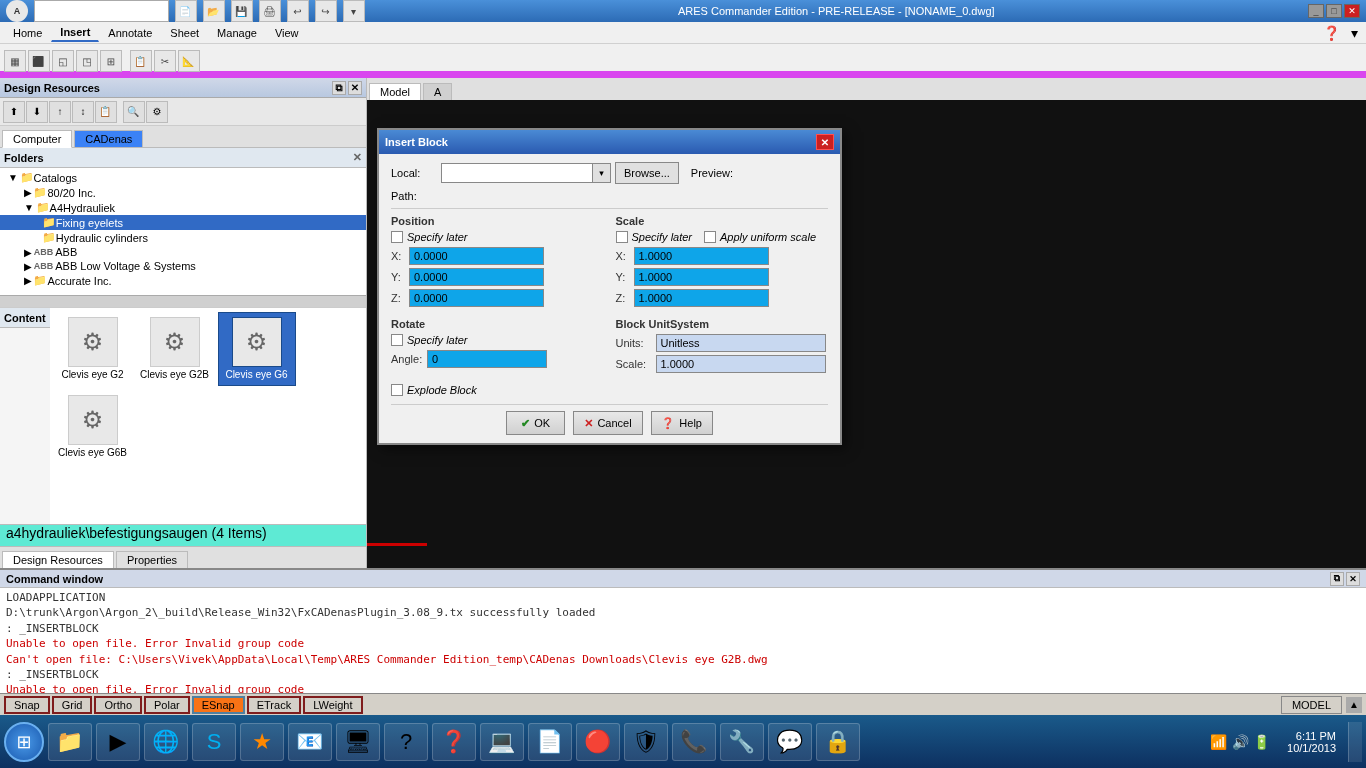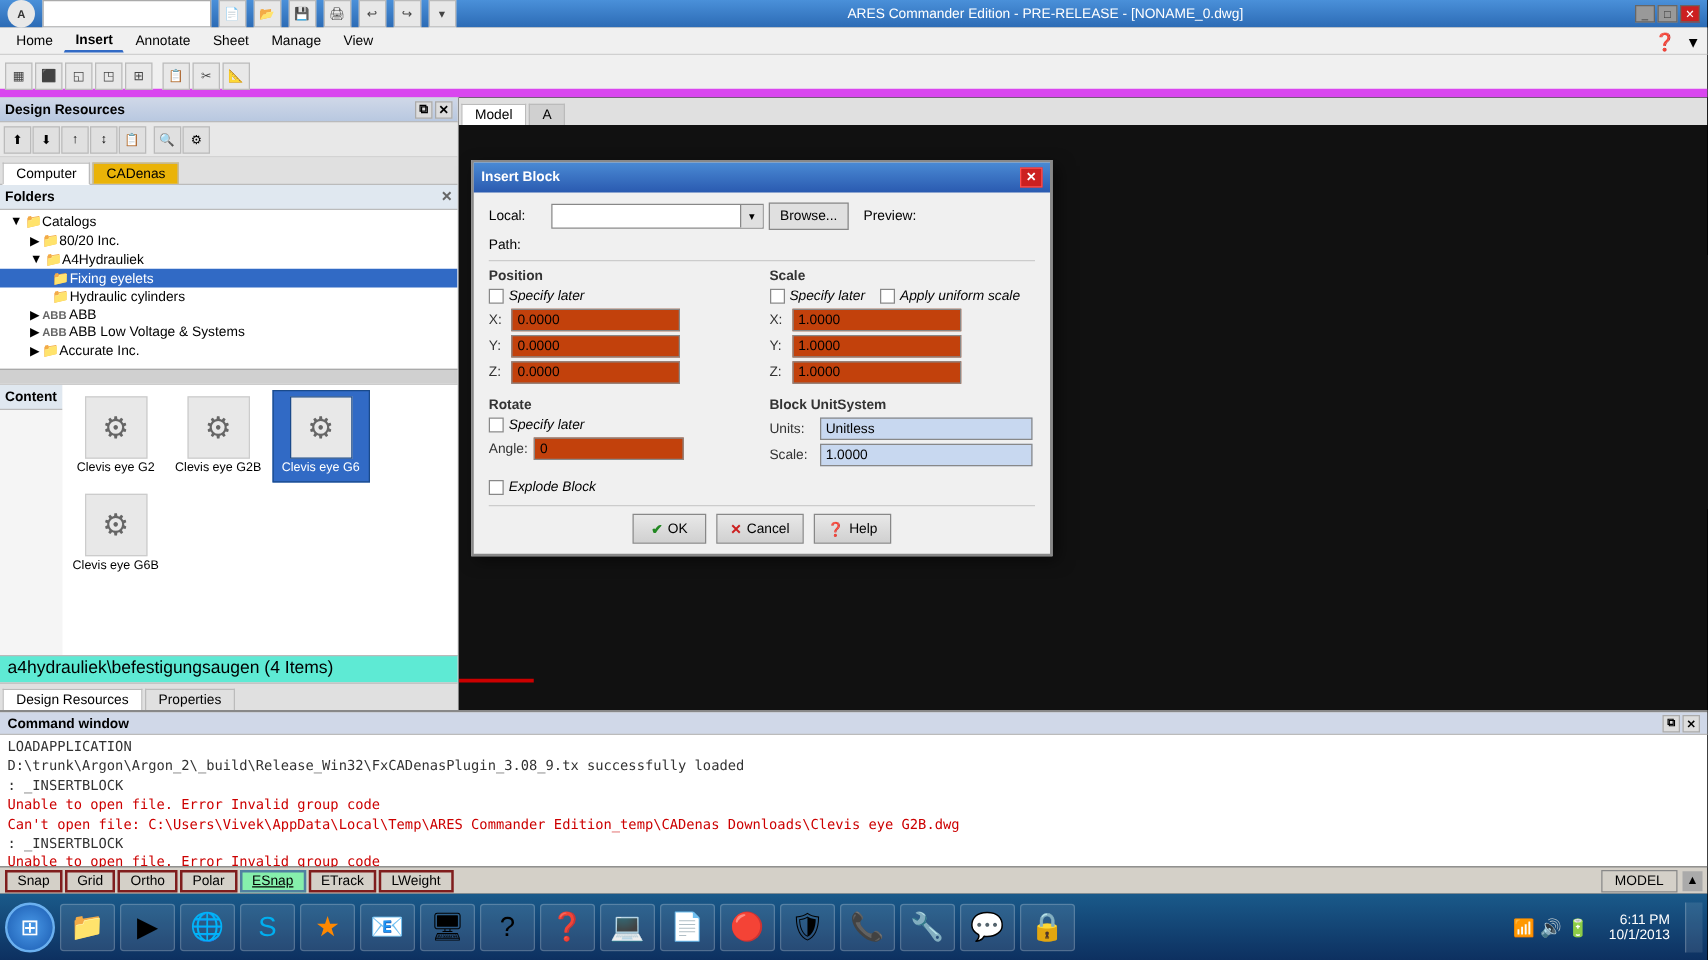--- a/index.html
+++ b/index.html
@@ -78,21 +78,21 @@
       display: flex; align-items: center; justify-content: center; font-size: 10px; cursor: pointer;
     }
 
     
     .panel-tabs {
       height: 22px; background: #e0e0e0; display: flex; align-items: flex-end;
       padding: 0 2px; border-bottom: 1px solid #bbb;
     }
     .panel-tab {
       padding: 2px 10px; font-size: 11px; cursor: pointer; border: 1px solid #bbb;
-      border-bottom: none; background: #eab308; margin-right: 2px;
+      border-bottom: none; background: #3b82f6; margin-right: 2px;
     }
     .panel-tab.active { background: white; border-bottom: 1px solid white; margin-bottom: -1px; }
 
     
     .folders-section {
       height: 160px; border-bottom: 1px solid #ccc; display: flex; flex-direction: column;
     }
     .section-header {
       height: 20px; background: #e0e8f0; display: flex; align-items: center;
       justify-content: space-between; padding: 0 4px; font-size: 11px; font-weight: bold;
@@ -200,21 +200,21 @@
       position: absolute; top: 693px; left: 0; width: 1366px; height: 22px;
       background: #d4d0c8; border-top: 1px solid #888; display: flex; align-items: center;
       justify-content: space-between; padding: 0 4px;
     }
     .status-buttons { display: flex; gap: 2px; }
     .status-btn {
       padding: 1px 8px; font-size: 11px; background: #d4d0c8;
       border: 2px solid #7f1d1d; cursor: pointer; height: 18px;
       display: flex; align-items: center;
     }
-    .status-btn.active { background: #86efac; border-color: #5080a0; text-decoration: underline; }
+    .status-btn.active { background: #f97316; border-color: #5080a0; }
     .model-btn {
       padding: 1px 10px; font-size: 11px; background: #d4d0c8;
       border: 1px solid #888; cursor: pointer; height: 18px;
       display: flex; align-items: center;
     }
 
     
     .taskbar {
       position: absolute; top: 715px; left: 0; width: 1366px; height: 53px;
       background: linear-gradient(to bottom, #1a5a8a, #0d3060); display: flex;
@@ -284,21 +284,21 @@
     
     .dlg-sections { display: flex; gap: 12px; margin-bottom: 8px; }
     .dlg-section { flex: 1; }
     .dlg-section-title { font-size: 11px; font-weight: bold; margin-bottom: 4px; color: #333; }
     .dlg-checkbox-row { display: flex; align-items: flex-end; gap: 4px; margin-bottom: 4px; font-style: italic; }
     .dlg-checkbox { width: 12px; height: 12px; border: 1px solid #888; background: white;
       display: flex; align-items: center; justify-content: center; font-size: 9px; cursor: pointer; }
     .dlg-field-row { display: flex; align-items: center; margin-bottom: 3px; }
     .dlg-field-label { width: 18px; font-size: 11px; color: #333; }
     .dlg-field-input {
-      width: 135px; height: 18px; background: #c2410c; border: 1px solid #888;
+      width: 135px; height: 18px; background: #0ea5e9; border: 1px solid #888;
       font-size: 11px; padding: 1px 4px;
     }
     .dlg-field-input-blue {
       width: 170px; height: 18px; background: #c8d8f0; border: 1px solid #888;
       font-size: 11px; padding: 1px 4px;
     }
 
     
     .dlg-explode { margin-bottom: 8px; }
 

